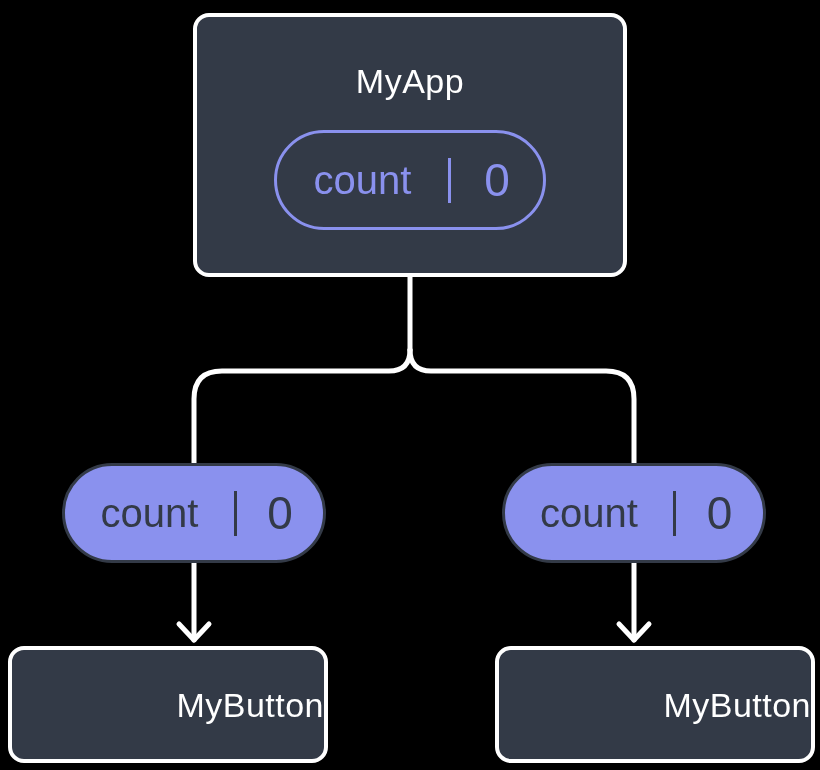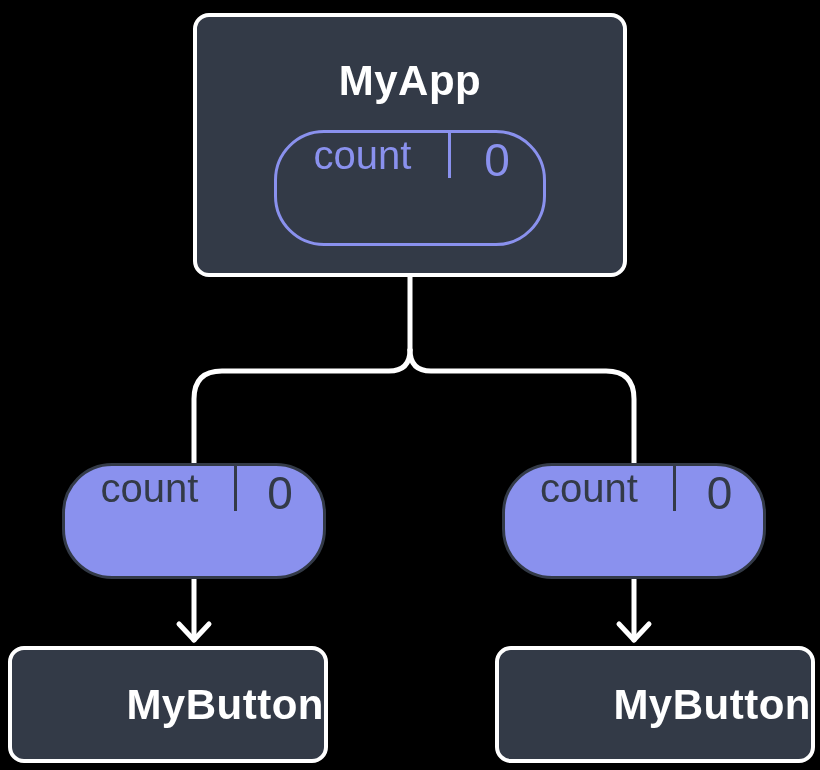--- a/index.html
+++ b/index.html
@@ -41,38 +41,38 @@
     position: absolute;
     background: var(--node-fill);
     border: 4px solid var(--node-border);
     border-radius: 16px;
     z-index: 1;
     display: flex;
     flex-direction: column;
     align-items: center;
   }
   .node-title {
-    font-size: 42px;
-    font-weight: 700;
+    font-size: 34px;
+    font-weight: 400;
     color: var(--node-text);
     letter-spacing: 0.5px;
     line-height: 48px;
   }
 
   .node-root { left: 193px; top: 13px; width: 434px; height: 264px; }
   .node-root .node-title { margin-top: 40px; }
 
   .leaf { justify-content: center; align-items: flex-end; }
   .node-leaf-left  { left: 8px;   top: 646px; width: 320px; height: 117px; }
   .node-leaf-right { left: 495px; top: 646px; width: 320px; height: 117px; }
 
   .pill {
     display: flex;
-    align-items: flex-start;
-    height: 116px;
+    align-items: center;
+    height: 100px;
     border-radius: 50px;
     overflow: hidden;
     font-size: 40px;
     z-index: 1;
   }
   .pill-cell {
     display: flex;
     align-items: center;
     justify-content: center;
   }

